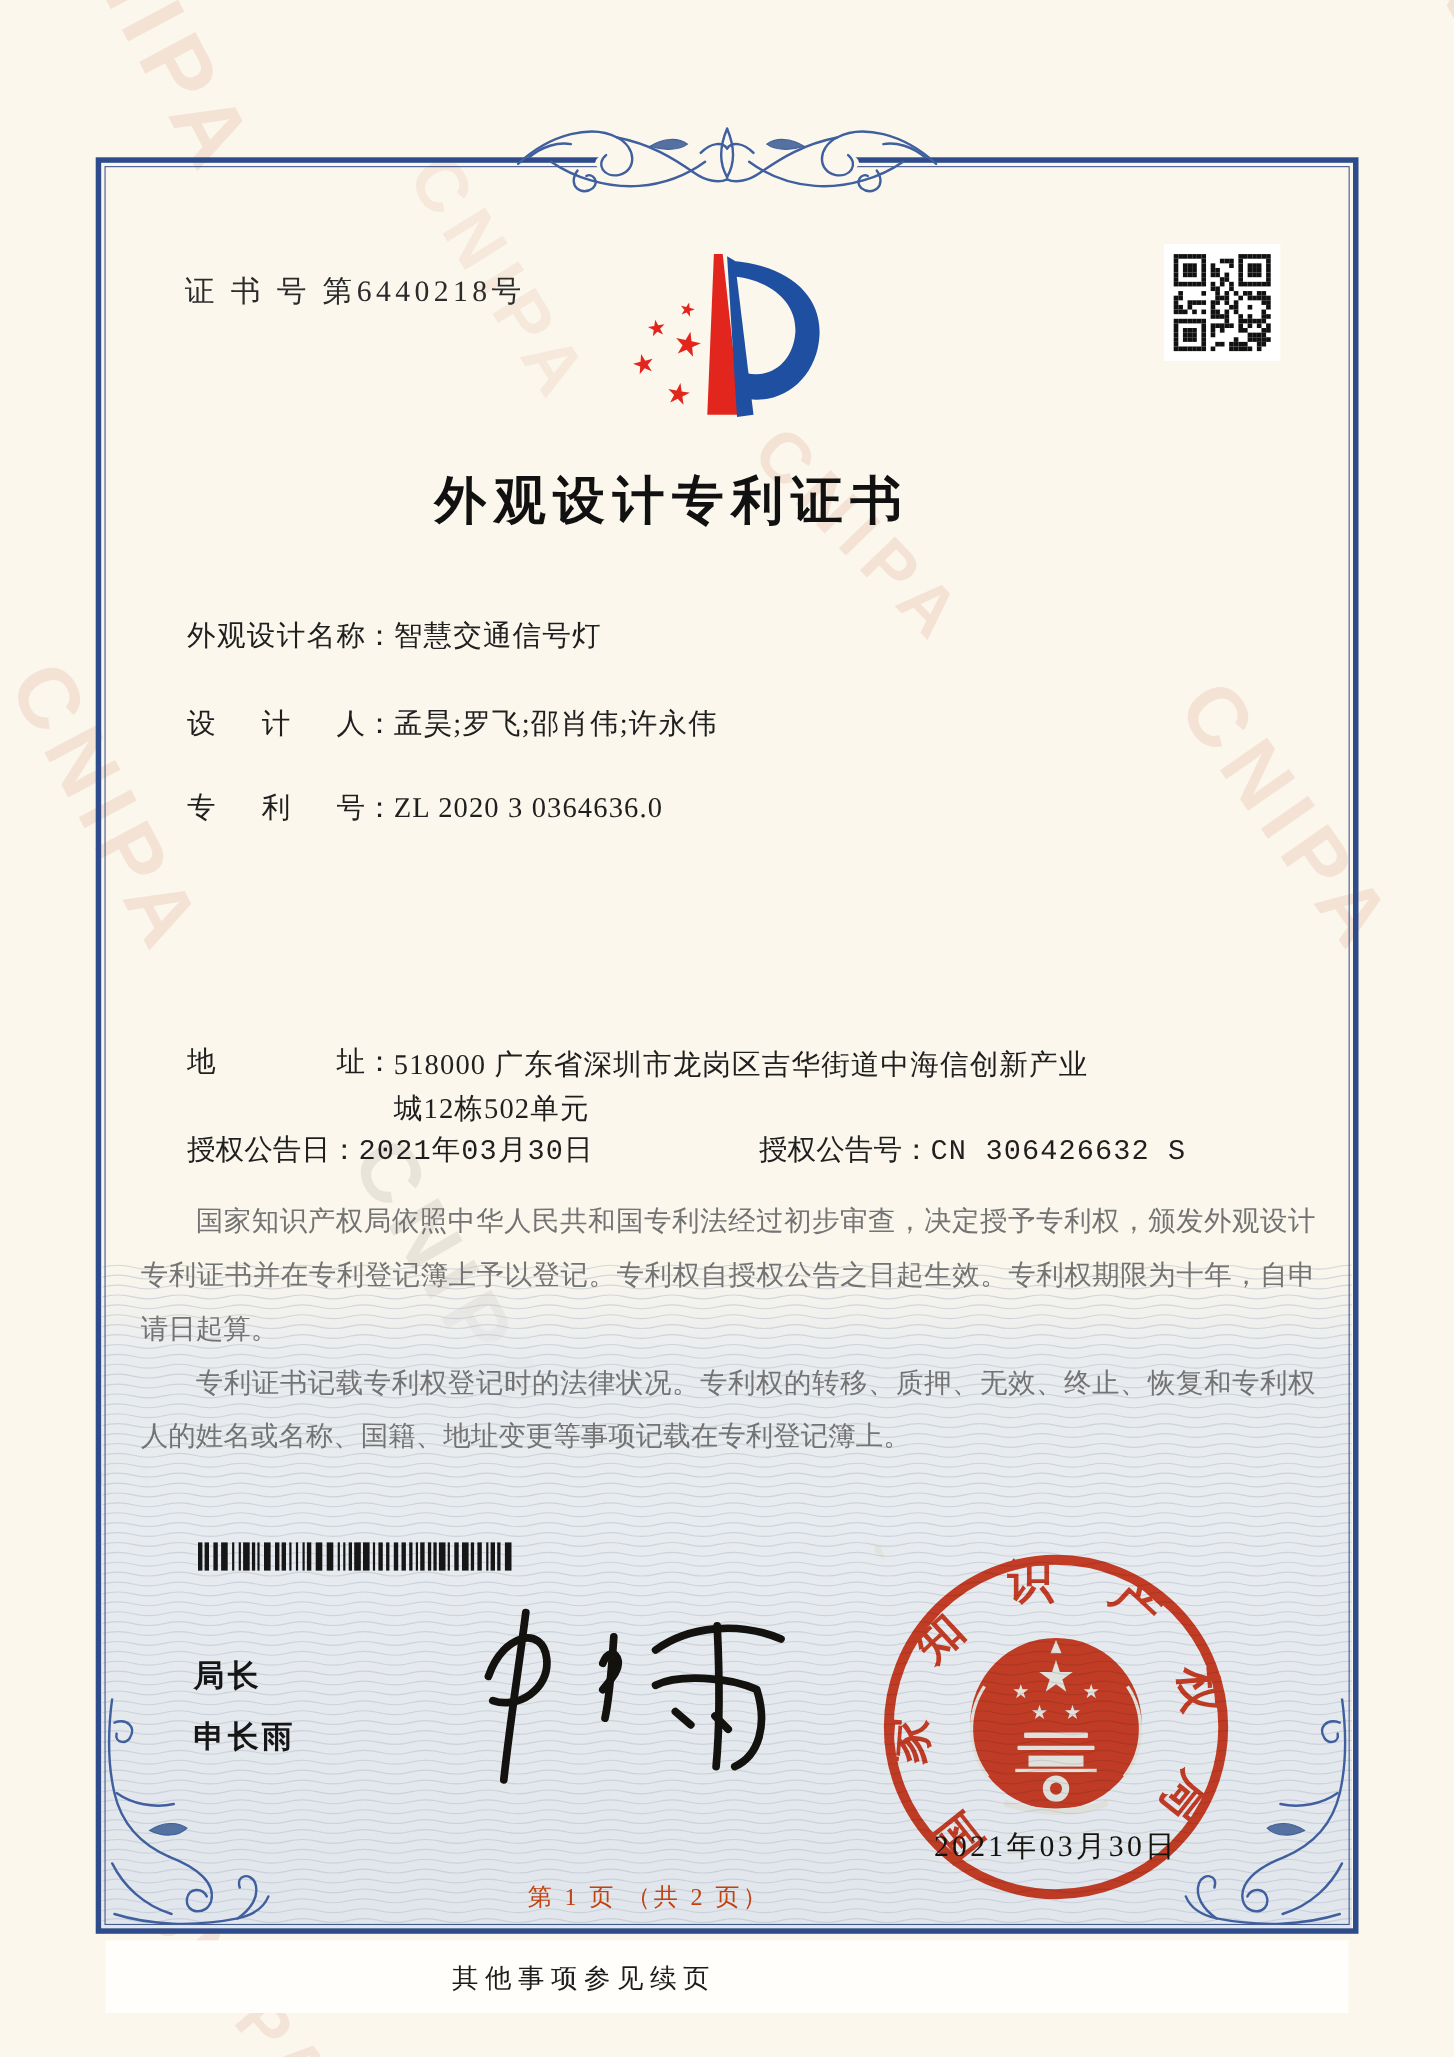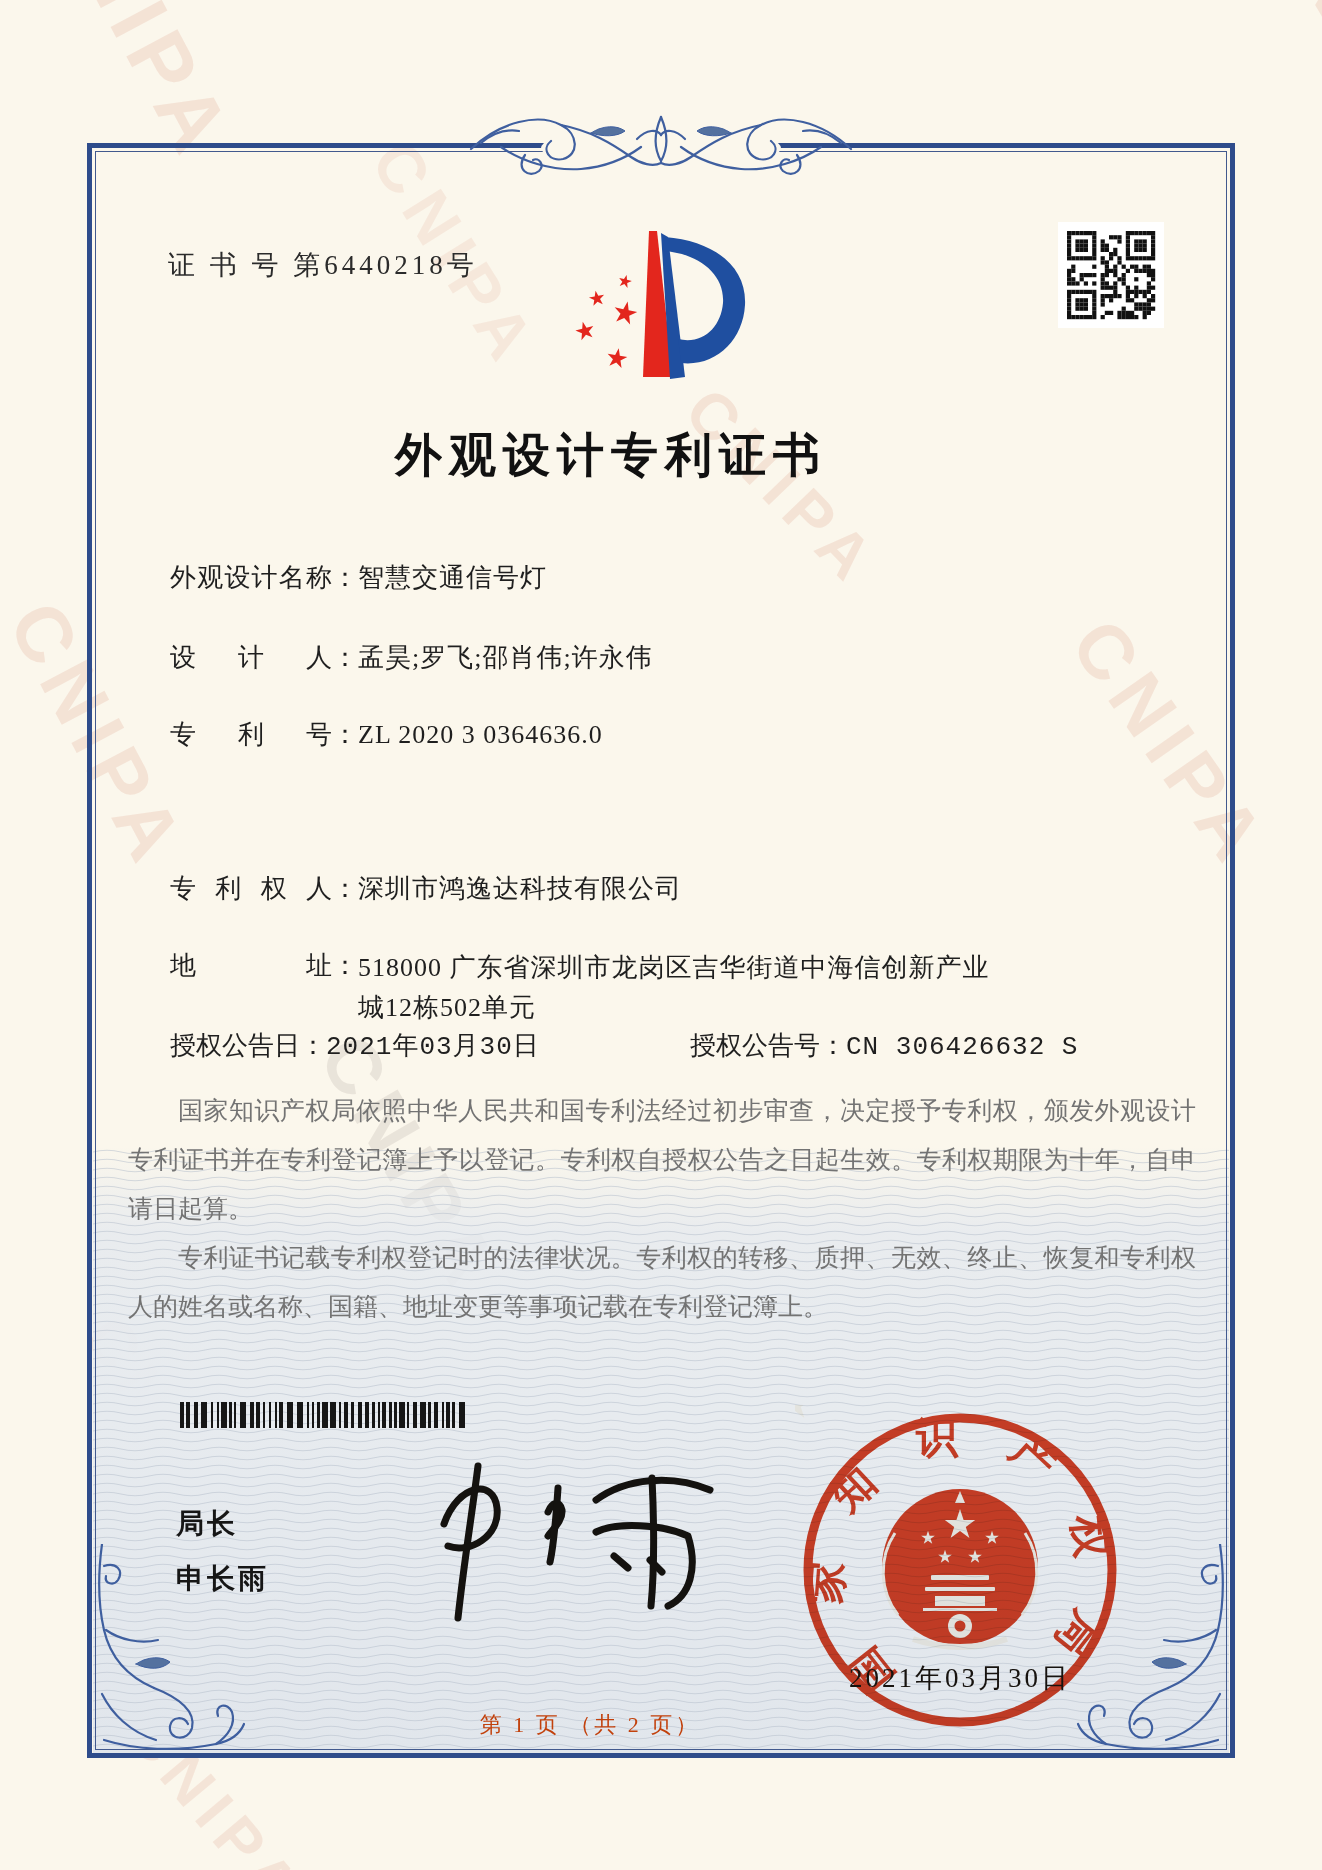--- a/index.html
+++ b/index.html
@@ -422,23 +422,20 @@
 
   <div class="content frow" style="top:560px;">
     <span class="flabel">外观设计名称</span><span>：</span><span class="fvalue">智慧交通信号灯</span>
   </div>
   <div class="content frow" style="top:640px;">
     <span class="flabel">设计人</span><span>：</span><span class="fvalue">孟昊;罗飞;邵肖伟;许永伟</span>
   </div>
   <div class="content frow" style="top:717px;">
     <span class="flabel">专利号</span><span>：</span><span class="fvalue">ZL 2020 3 0364636.0</span>
   </div>
-  <div class="content frow" style="top:871px;">
-    <span class="flabel">专利权人</span><span>：</span><span class="fvalue">深圳市鸿逸达科技有限公司</span>
-  </div>
   <div class="content frow addr" style="top:948px;">
     <span class="flabel">地址</span><span>：</span><span class="fvalue">518000 广东省深圳市龙岗区吉华街道中海信创新产业城12栋502单元</span>
   </div>
   <div class="content frow" style="top:1028px;font-family:Liberation Mono, monospace;">
     <span>授权公告日</span><span>：</span><span class="fvalue">2021年03月30日</span>
     <span class="grant-right">
       <span>授权公告号</span><span>：</span><span class="fvalue">CN 306426632 S</span>
     </span>
   </div>
 
@@ -545,14 +542,17 @@
           <path d="M227,210 A70 70 0 0 0 230,128"></path>
           <path d="M118,234 Q165,250 212,234" stroke-width="6"></path>
         </g>
       </g>
     </svg>
   </div>
   <div class="content seal-date">2021年03月30日</div>
 
   <div class="content pageno">第 1 页 （共 2 页）</div>
 
+  <div class="strip">
+    <div class="strip-text">其他事项参见续页</div>
+  </div>
 
 </div>
 
 </body></html>

